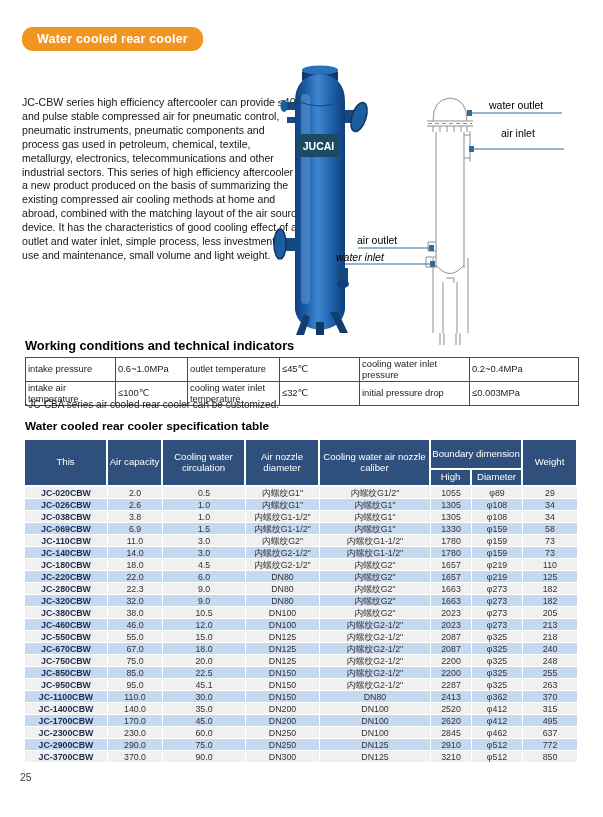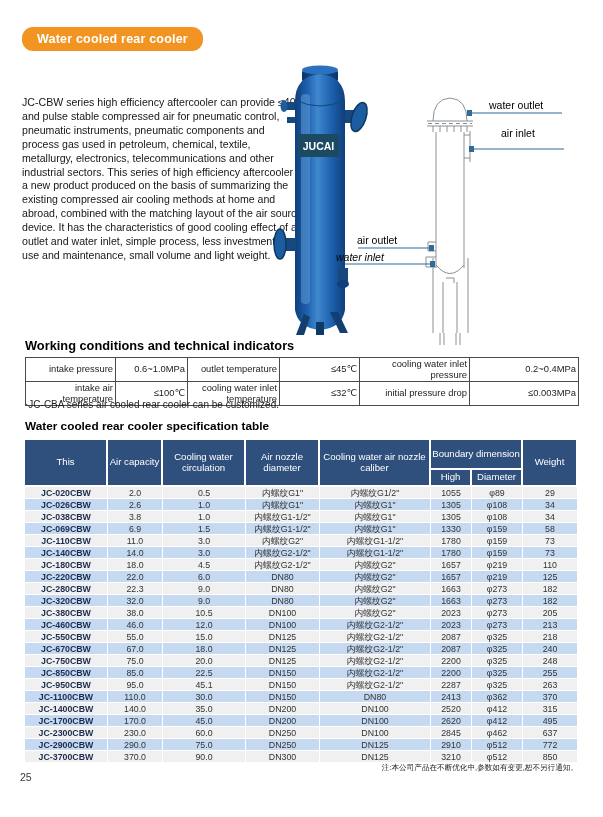--- a/index.html
+++ b/index.html
@@ -28,21 +28,21 @@
   .lbl-water-inlet{left:336px;top:251px;font-style:italic;}
   
   .wc-heading{position:absolute;left:25px;top:326px;font-size:12.8px;font-weight:bold;color:#000;margin-top:12px;}
   
   .wc-table{
     position:absolute;left:25px;top:357px;width:553px;
     border-collapse:collapse;table-layout:fixed;
   }
   .wc-table td{
     border:1px solid #4a4a4a;font-size:9.4px;color:#1c1c1c;
-    text-align:right;vertical-align:middle;padding:1px 2px;height:19px;line-height:10.5px;
+    text-align:left;vertical-align:middle;padding:1px 2px;height:19px;line-height:10.5px;
   }
   .wc-note{position:absolute;left:25px;top:399px;font-size:10px;color:#1c1c1c;}
   
   .spec-title{position:absolute;left:25px;top:419px;width:553px;font-size:11.8px;font-weight:bold;color:#000;}
   .spec-table{
     position:absolute;left:25px;top:440px;width:553px;
     border-collapse:separate;border-spacing:0;table-layout:fixed;
   }
   .spec-table th{
     background:#2F4F7C;color:#ffffff;font-weight:normal;font-size:9.6px;line-height:10.5px;
@@ -473,17 +473,16 @@
           <td>90.0</td>
           <td>DN300</td>
           <td>DN125</td>
           <td>3210</td>
           <td>φ512</td>
           <td>850</td>
         </tr>
       </tbody>
   </table>
 
-  <div class="spec-cn-note">注:本公司产品在不断优化中,参数如有变更,恕不另行通知。</div>
 
   <div class="page-number">25</div>
 
 </div>
 
 </body></html>

